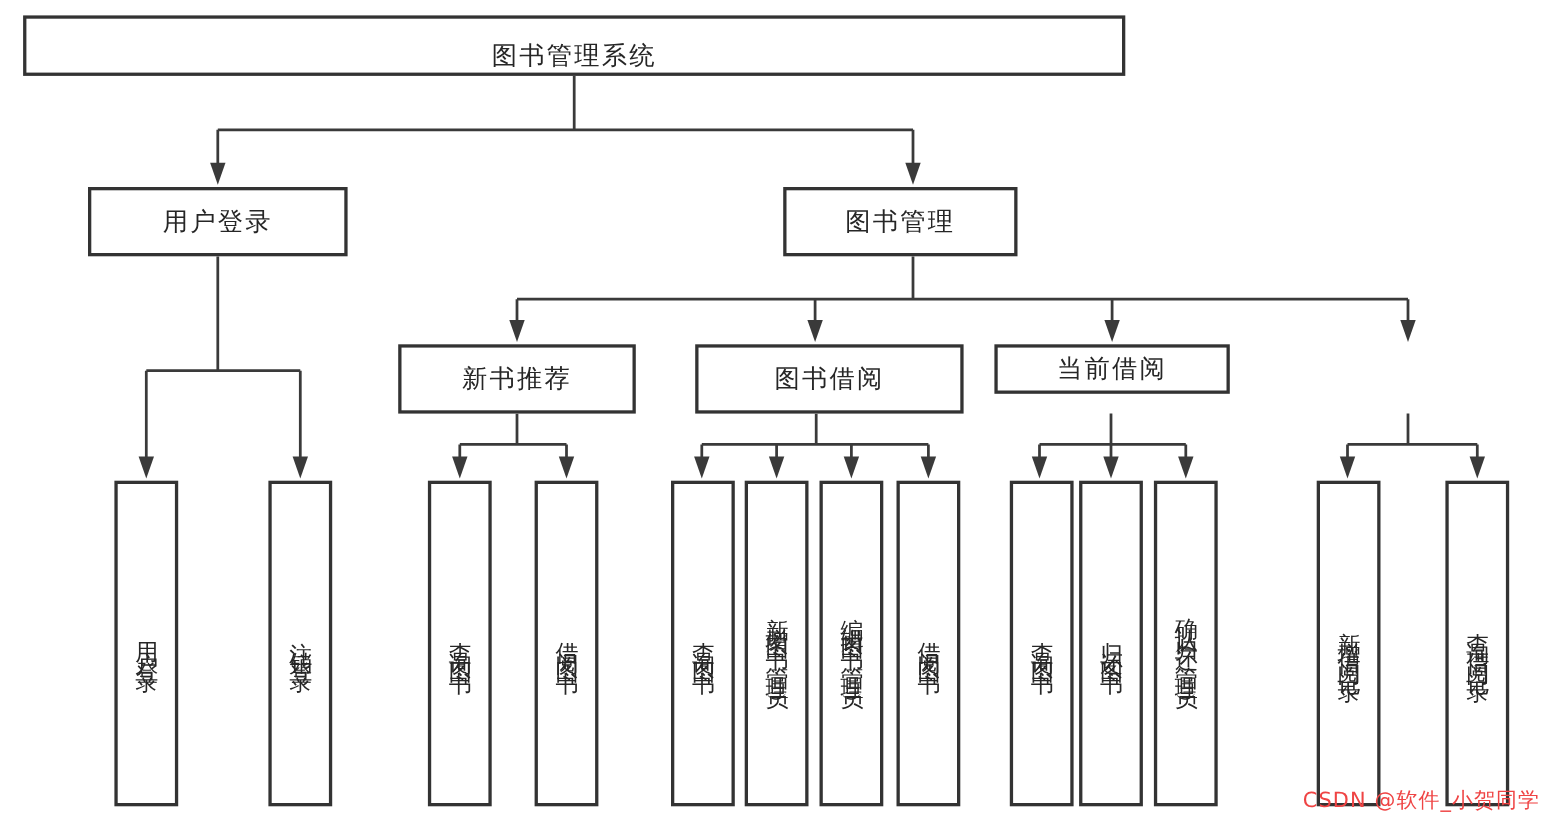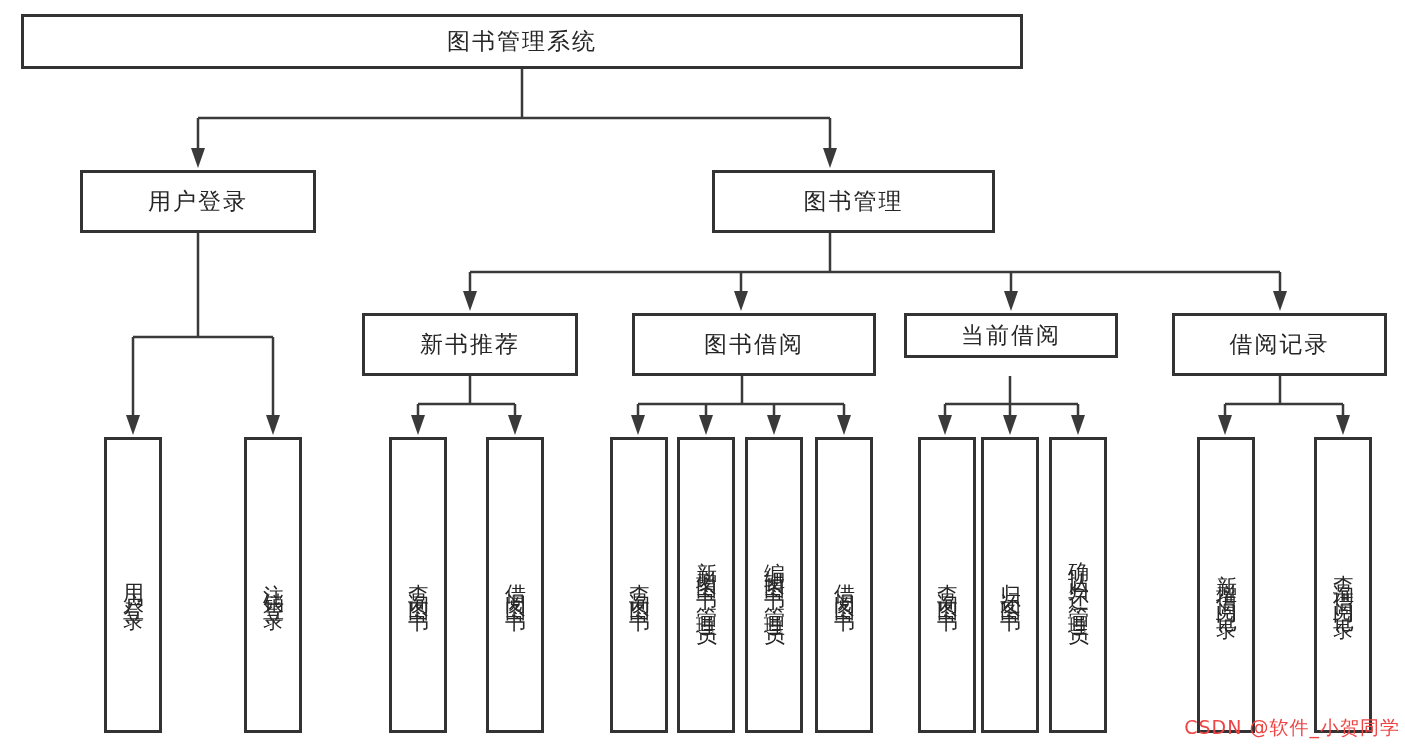--- a/index.html
+++ b/index.html
@@ -104,42 +104,39 @@
       <polygon points="767,415 781,415 774,435"></polygon>
       <polygon points="837,415 851,415 844,435"></polygon>
       <polygon points="938,415 952,415 945,435"></polygon>
       <polygon points="1003,415 1017,415 1010,435"></polygon>
       <polygon points="1071,415 1085,415 1078,435"></polygon>
       <polygon points="1218,415 1232,415 1225,435"></polygon>
       <polygon points="1336,415 1350,415 1343,435"></polygon>
     </g>
   </svg>
 
-  <div class="node hbox" style="left:21px; top:14px; width:1002px; height:55px;">
+  <div class="node hbox" style="left:21px; top:14px; width:1002px; height:55px;align-items:flex-end;">
     <span class="lbl">图书管理系统</span>
   </div>
 
   <div class="node hbox" style="left:80px; top:170px; width:236px; height:63px;">
     <span class="lbl">用户登录</span>
   </div>
-  <div class="node hbox" style="left:712px; top:170px; width:283px; height:63px;">
+  <div class="node hbox" style="left:712px; top:170px; width:213px; height:63px;">
     <span class="lbl">图书管理</span>
   </div>
 
   <div class="node hbox" style="left:362px; top:313px; width:216px; height:63px;">
     <span class="lbl">新书推荐</span>
   </div>
   <div class="node hbox" style="left:632px; top:313px; width:244px; height:63px;">
     <span class="lbl">图书借阅</span>
   </div>
   <div class="node hbox" style="left:904px; top:313px; width:214px; height:45px;">
     <span class="lbl">当前借阅</span>
-  </div>
-  <div class="node hbox" style="left:1172px; top:313px; width:215px; height:63px;">
-    <span class="lbl">借阅记录</span>
   </div>
 
   <div class="node vbox" style="left:104px;">
     <span class="vlbl">用户登录</span>
   </div>
   <div class="node vbox" style="left:244px;">
     <span class="vlbl">注销登录</span>
   </div>
 
   <div class="node vbox" style="left:389px;">

